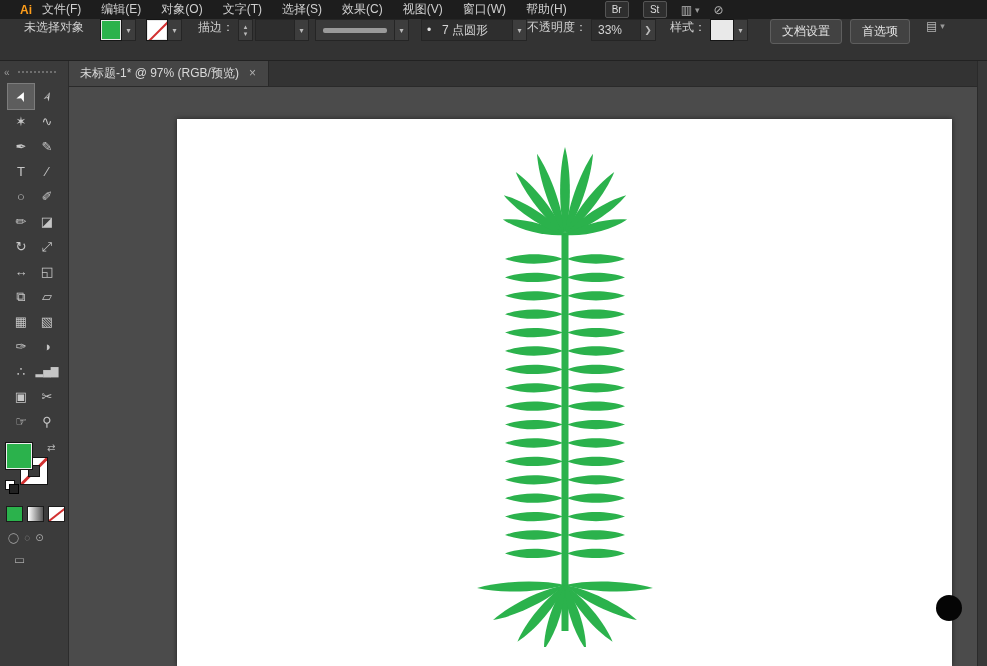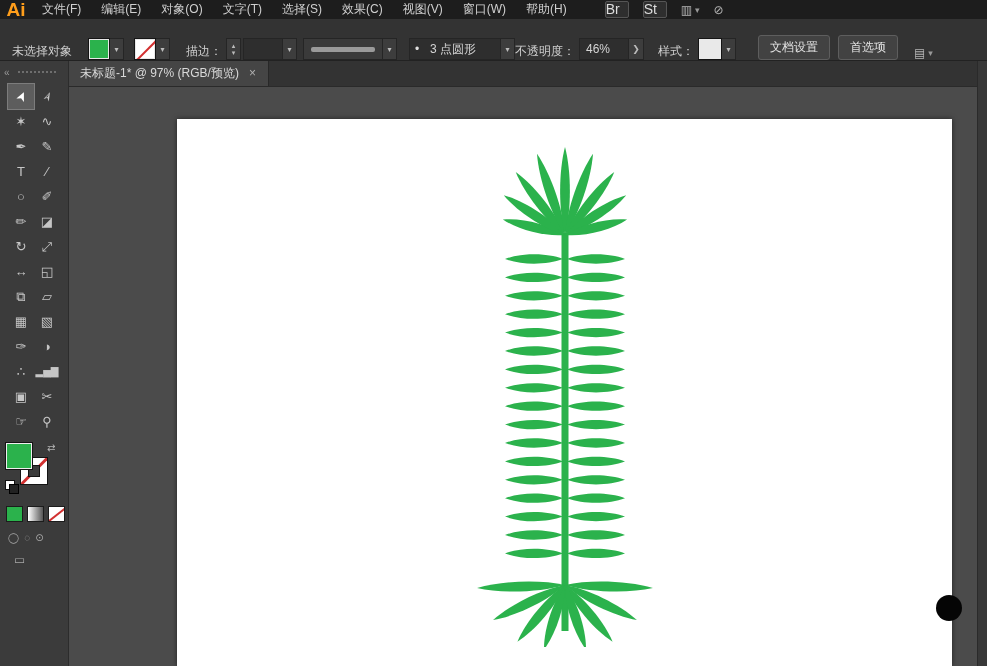--- a/index.html
+++ b/index.html
@@ -3,32 +3,32 @@
 <meta charset="utf-8">
 <style>
   html,body{margin:0;padding:0;}
   body{width:987px;height:666px;overflow:hidden;position:relative;
        background:#4b4b4b;font-family:"Liberation Sans","DejaVu Sans",sans-serif;
        color:#c8c8c8;-webkit-font-smoothing:antialiased;}
 
   
   .menubar{position:absolute;top:0;left:0;right:0;height:19px;background:#1d1d1d;
            display:flex;align-items:center;font-size:12px;z-index:30;}
-  .ai-logo{width:32px;text-align:center;font-weight:bold;font-size:19px;}
+  .ai-logo{width:32px;text-align:right;font-weight:bold;font-size:12px;}
   .menu-item{padding:0 10px;height:19px;line-height:19px;cursor:default;color:#cfcfcf;}
-  .mb-badge{margin-left:14px;width:22px;height:15px;line-height:15px;text-align:left;
-            background:#2e2e2e;border:1px solid #555;border-radius:2px;font-size:14px;color:#ddd;}
+  .mb-badge{margin-left:14px;width:22px;height:15px;line-height:15px;text-align:center;
+            background:#2e2e2e;border:1px solid #555;border-radius:2px;font-size:10px;color:#ddd;}
   .mb-badge.first{margin-left:28px;}
   .mb-icon{margin-left:14px;color:#b5b5b5;font-size:12px;display:flex;align-items:center;gap:3px;}
   .mb-caret{font-size:9px;color:#999;}
 
   
   .controlbar{position:absolute;top:19px;left:0;right:0;height:41px;background:#333333;
-              border-bottom:1px solid #222;display:flex;align-items:flex-end;font-size:12px;
-              padding-left:12px;z-index:29;}
+              border-bottom:1px solid #222;display:flex;align-items:flex-start;font-size:12px;
+              padding-left:24px;z-index:29;}
   .no-sel{width:76px;color:#cfcfcf;}
   .swgroup{display:flex;align-items:center;margin-right:10px;}
   .swatch{width:20px;height:20px;border:1px solid #151515;box-shadow:inset 0 0 0 1px #e8e8e8;}
   .swatch.none{position:relative;background:#fff;overflow:hidden;}
   .swatch.none::before{content:"";position:absolute;left:-4px;top:9px;width:34px;height:2px;
                        background:#d23030;transform:rotate(-45deg);}
   .dropbtn{width:13px;height:20px;background:#3d3d3d;border:1px solid #252525;border-left:none;
            font-size:8px;color:#bbb;display:flex;align-items:center;justify-content:center;}
   .cb-label{margin:0 4px 0 6px;color:#cfcfcf;}
   .cb-label.link{}
@@ -154,27 +154,27 @@
     <span class="arrow">▾</span>
   </div>
 
   <div class="combo profile">
     <span class="bar"></span>
     <span class="arrow">▾</span>
   </div>
 
   <div class="combo brush">
     <span class="bullet">•</span>
-    <span class="val">3 点圆形</span>
+    <span class="val">7 点圆形</span>
     <span class="arrow">▾</span>
   </div>
 
   <span class="cb-label link" style="margin-left:0;">不透明度：</span>
   <div class="combo opacity">
-    <span class="val">46%</span>
+    <span class="val">33%</span>
   </div>
   <div class="chev-box">❯</div>
 
   <span class="cb-label" style="margin-left:14px;">样式：</span>
   <div class="swgroup">
     <div class="style-swatch"></div>
     <div class="dropbtn">▾</div>
   </div>
 
   <button class="cb-btn">文档设置</button>

